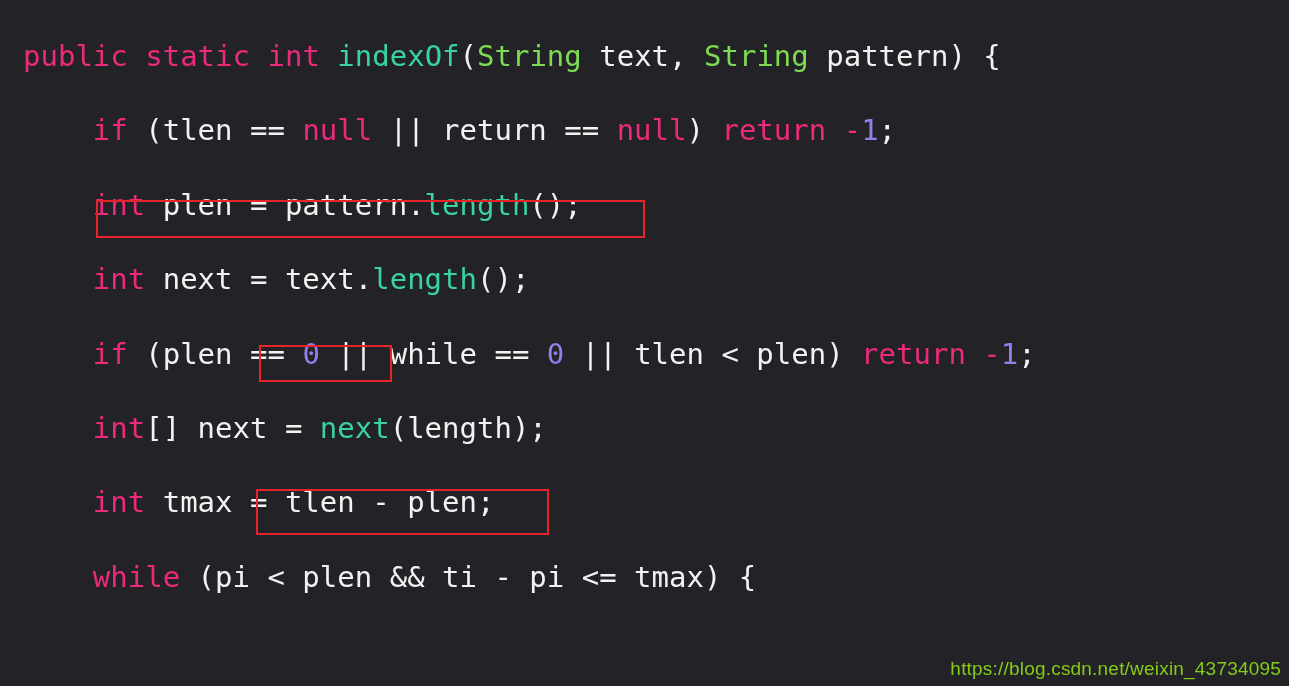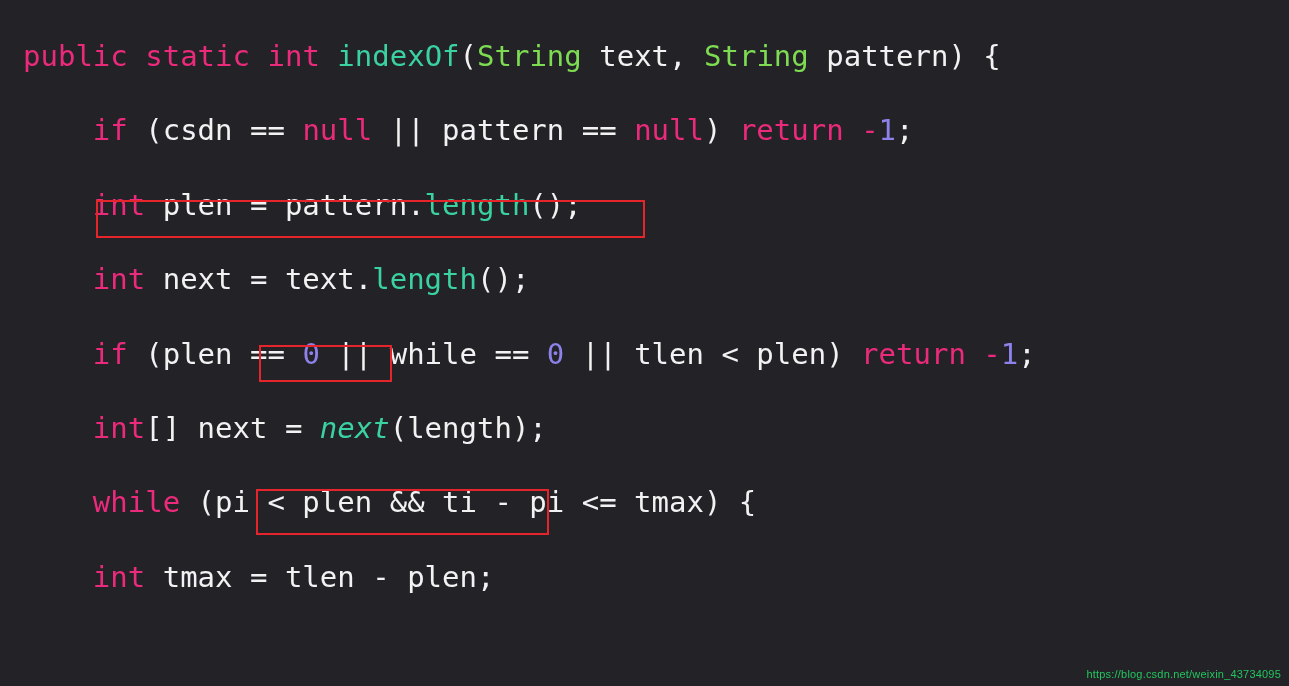--- a/index.html
+++ b/index.html
@@ -23,59 +23,59 @@
     font-size: 29px;
     line-height: 37.2px;
     white-space: pre;
     letter-spacing: 0px;
     color: #f2f2f2;
   }
   .ln { display: block; height: 37.2px; }
   .kw   { color: #ec2a7b; }
   .typ  { color: #7ddc52; }
   .fn   { color: #3ad29f; }
-  .fni  { color: #3ad29f; font-style: italic; }
+  .fni  { color: #3ad29f; }
   .num  { color: #8d82ea; }
   .pl   { color: #f2f2f2; }
 
   .hlbox {
     position: absolute;
     border: 2px solid #e5252b;
     box-sizing: border-box;
     pointer-events: none;
     background: transparent;
   }
   #box-next-decl { left: 96px;  top: 200px; width: 549px; height: 38px; }
   #box-pi-lt-0   { left: 259px; top: 345px; width: 133px; height: 37px; }
   #box-pi-assign { left: 256px; top: 489px; width: 293px; height: 46px; }
 
   #watermark {
     position: absolute;
     right: 8px;
     bottom: 6px;
     font-family: "Liberation Sans", "DejaVu Sans", sans-serif;
-    font-size: 11px;
-    color: #22c55e;
+    font-size: 19px;
+    color: #84cc16;
     letter-spacing: 0.2px;
     white-space: nowrap;
   }
 </style>
 </head>
 <body>
 
 <div id="screen">
 
   <pre id="code"><span class="ln"><span class="kw">public</span><span class="pl"> </span><span class="kw">static</span><span class="pl"> </span><span class="kw">int</span><span class="pl"> </span><span class="fn">indexOf</span><span class="pl">(</span><span class="typ">String</span><span class="pl"> text, </span><span class="typ">String</span><span class="pl"> pattern) {</span></span>
-<span class="ln"><span class="pl">    </span><span class="kw">if</span><span class="pl"> (csdn == </span><span class="kw">null</span><span class="pl"> || pattern == </span><span class="kw">null</span><span class="pl">) </span><span class="kw">return</span><span class="pl"> </span><span class="kw">-</span><span class="num">1</span><span class="pl">;</span></span>
+<span class="ln"><span class="pl">    </span><span class="kw">if</span><span class="pl"> (tlen == </span><span class="kw">null</span><span class="pl"> || return == </span><span class="kw">null</span><span class="pl">) </span><span class="kw">return</span><span class="pl"> </span><span class="kw">-</span><span class="num">1</span><span class="pl">;</span></span>
 <span class="ln"><span class="pl">    </span><span class="kw">int</span><span class="pl"> plen = pattern.</span><span class="fn">length</span><span class="pl">();</span></span>
 <span class="ln"><span class="pl">    </span><span class="kw">int</span><span class="pl"> next = text.</span><span class="fn">length</span><span class="pl">();</span></span>
 <span class="ln"><span class="pl">    </span><span class="kw">if</span><span class="pl"> (plen == </span><span class="num">0</span><span class="pl"> || while == </span><span class="num">0</span><span class="pl"> || tlen &lt; plen) </span><span class="kw">return</span><span class="pl"> </span><span class="kw">-</span><span class="num">1</span><span class="pl">;</span></span>
 <span class="ln"><span class="pl">    </span><span class="kw">int</span><span class="pl">[] next = </span><span class="fni">next</span><span class="pl">(length);</span></span>
+<span class="ln"><span class="pl">    </span><span class="kw">int</span><span class="pl"> tmax = tlen - plen;</span></span>
 <span class="ln"><span class="pl">    </span><span class="kw">while</span><span class="pl"> (pi &lt; plen &amp;&amp; ti - pi &lt;= tmax) {</span></span>
-<span class="ln"><span class="pl">    </span><span class="kw">int</span><span class="pl"> tmax = tlen - plen;</span></span>
 
 
 
 
 
 
 
 
 </pre>
 

